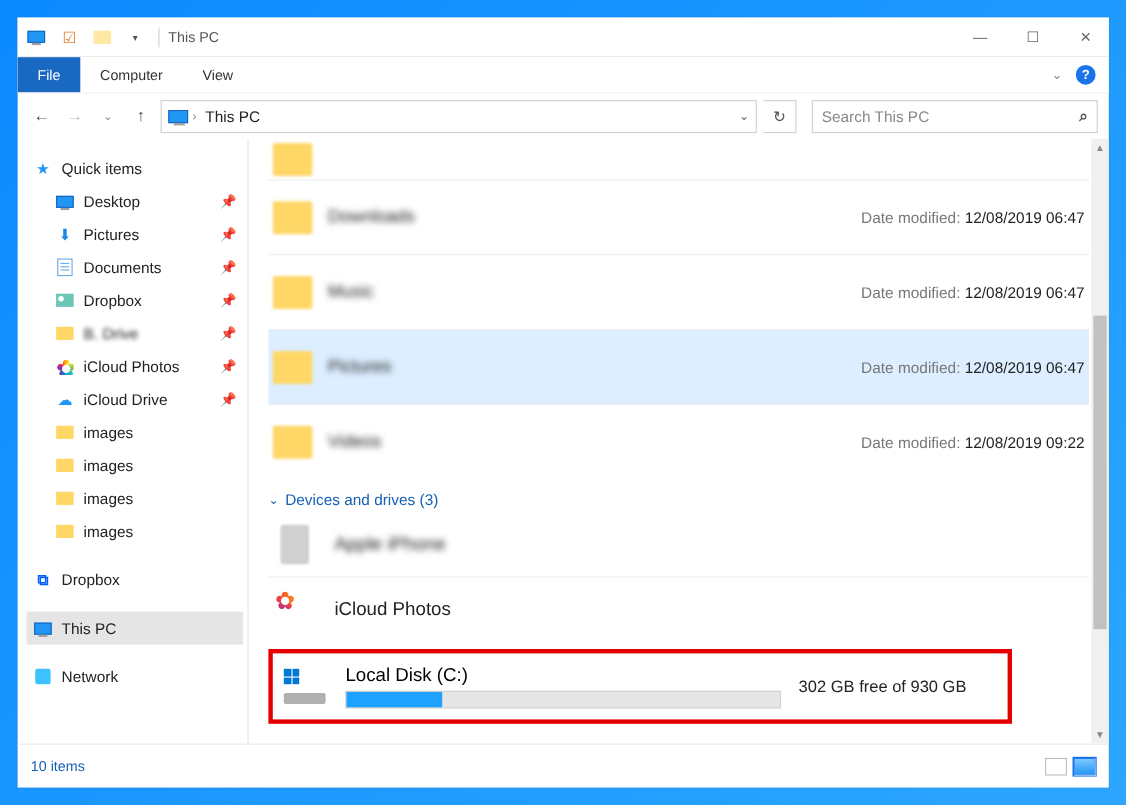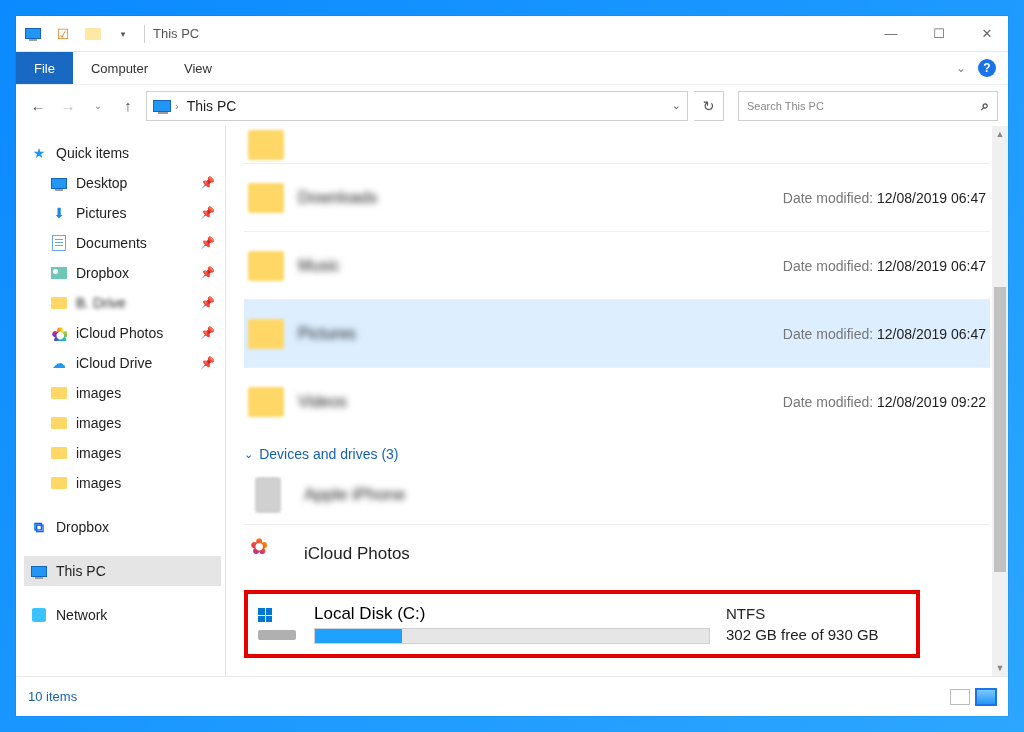--- a/index.html
+++ b/index.html
@@ -25,21 +25,21 @@
 .addrrow .navbtn { width:24px; height:24px; display:flex; align-items:center; justify-content:center; color:#555; font-size:15px; }
 .addrrow .navbtn.disabled { color:#c0c0c0; }
 .addrbox { flex:1; height:30px; border:1px solid #cfcfcf; display:flex; align-items:center; padding:0 6px; gap:8px; }
 .addrbox .pcicon { width:18px; height:12px; background:#2196f3; border:1px solid #1565c0; position:relative; }
 .addrbox .pcicon::after { content:""; position:absolute; bottom:-3px; left:4px; width:10px; height:2px; background:#9e9e9e; }
 .addrbox .crumb { font-size:14px; color:#222; }
 .addrbox .chevsm { color:#888; font-size:11px; margin-left:-4px; }
 .addrbox .dropd { margin-left:auto; color:#666; font-size:11px; }
 .refresh { width:30px; height:30px; border:1px solid #cfcfcf; border-left:none; display:flex; align-items:center; justify-content:center; color:#555; font-size:14px;}
 .searchbox { width:260px; height:30px; border:1px solid #cfcfcf; display:flex; align-items:center; padding:0 8px; margin-left:8px; }
-.searchbox input { border:none; outline:none; flex:1; font-size:11px; color:#404040; }
+.searchbox input { border:none; outline:none; flex:1; font-size:14px; color:#404040; }
 .searchbox input::placeholder { color:#888; }
 .searchbox .sicon { color:#555; font-size:14px; font-weight:bold; }
 
 .body { flex:1; display:flex; overflow:hidden; }
 .sidebar { width:210px; border-right:1px solid #e5e5e5; padding:12px 4px 8px 8px; overflow:auto; font-size:14px; }
 .sbitem { display:flex; align-items:center; height:30px; padding:0 6px 0 14px; gap:8px; color:#222; white-space:nowrap; }
 .sbitem.hilite { background:#e5e5e5; }
 .sbitem .pin { margin-left:auto; color:#bababa; font-size:12px; }
 .sbitem .ic { width:18px; height:18px; display:inline-flex; align-items:center; justify-content:center; font-size:14px; }
 .sbgap { height:14px; }
@@ -303,21 +303,20 @@
               </div>
             <div class="base"></div>
           </div>
           <div class="diskmid">
             <span class="name">Local Disk (C:)</span>
             <div class="bar">
                 <div class="fill"></div>
               </div>
           </div>
           <div class="diskright">
-            <span>NTFS</span>
             <span>302 GB free of 930 GB</span>
           </div>
         </div>
       </div>
       <div class="scrollbar">
         <div class="up">▲</div>
         <div class="track">
             <div class="thumb"></div>
           </div>
         <div class="down">▼</div>

